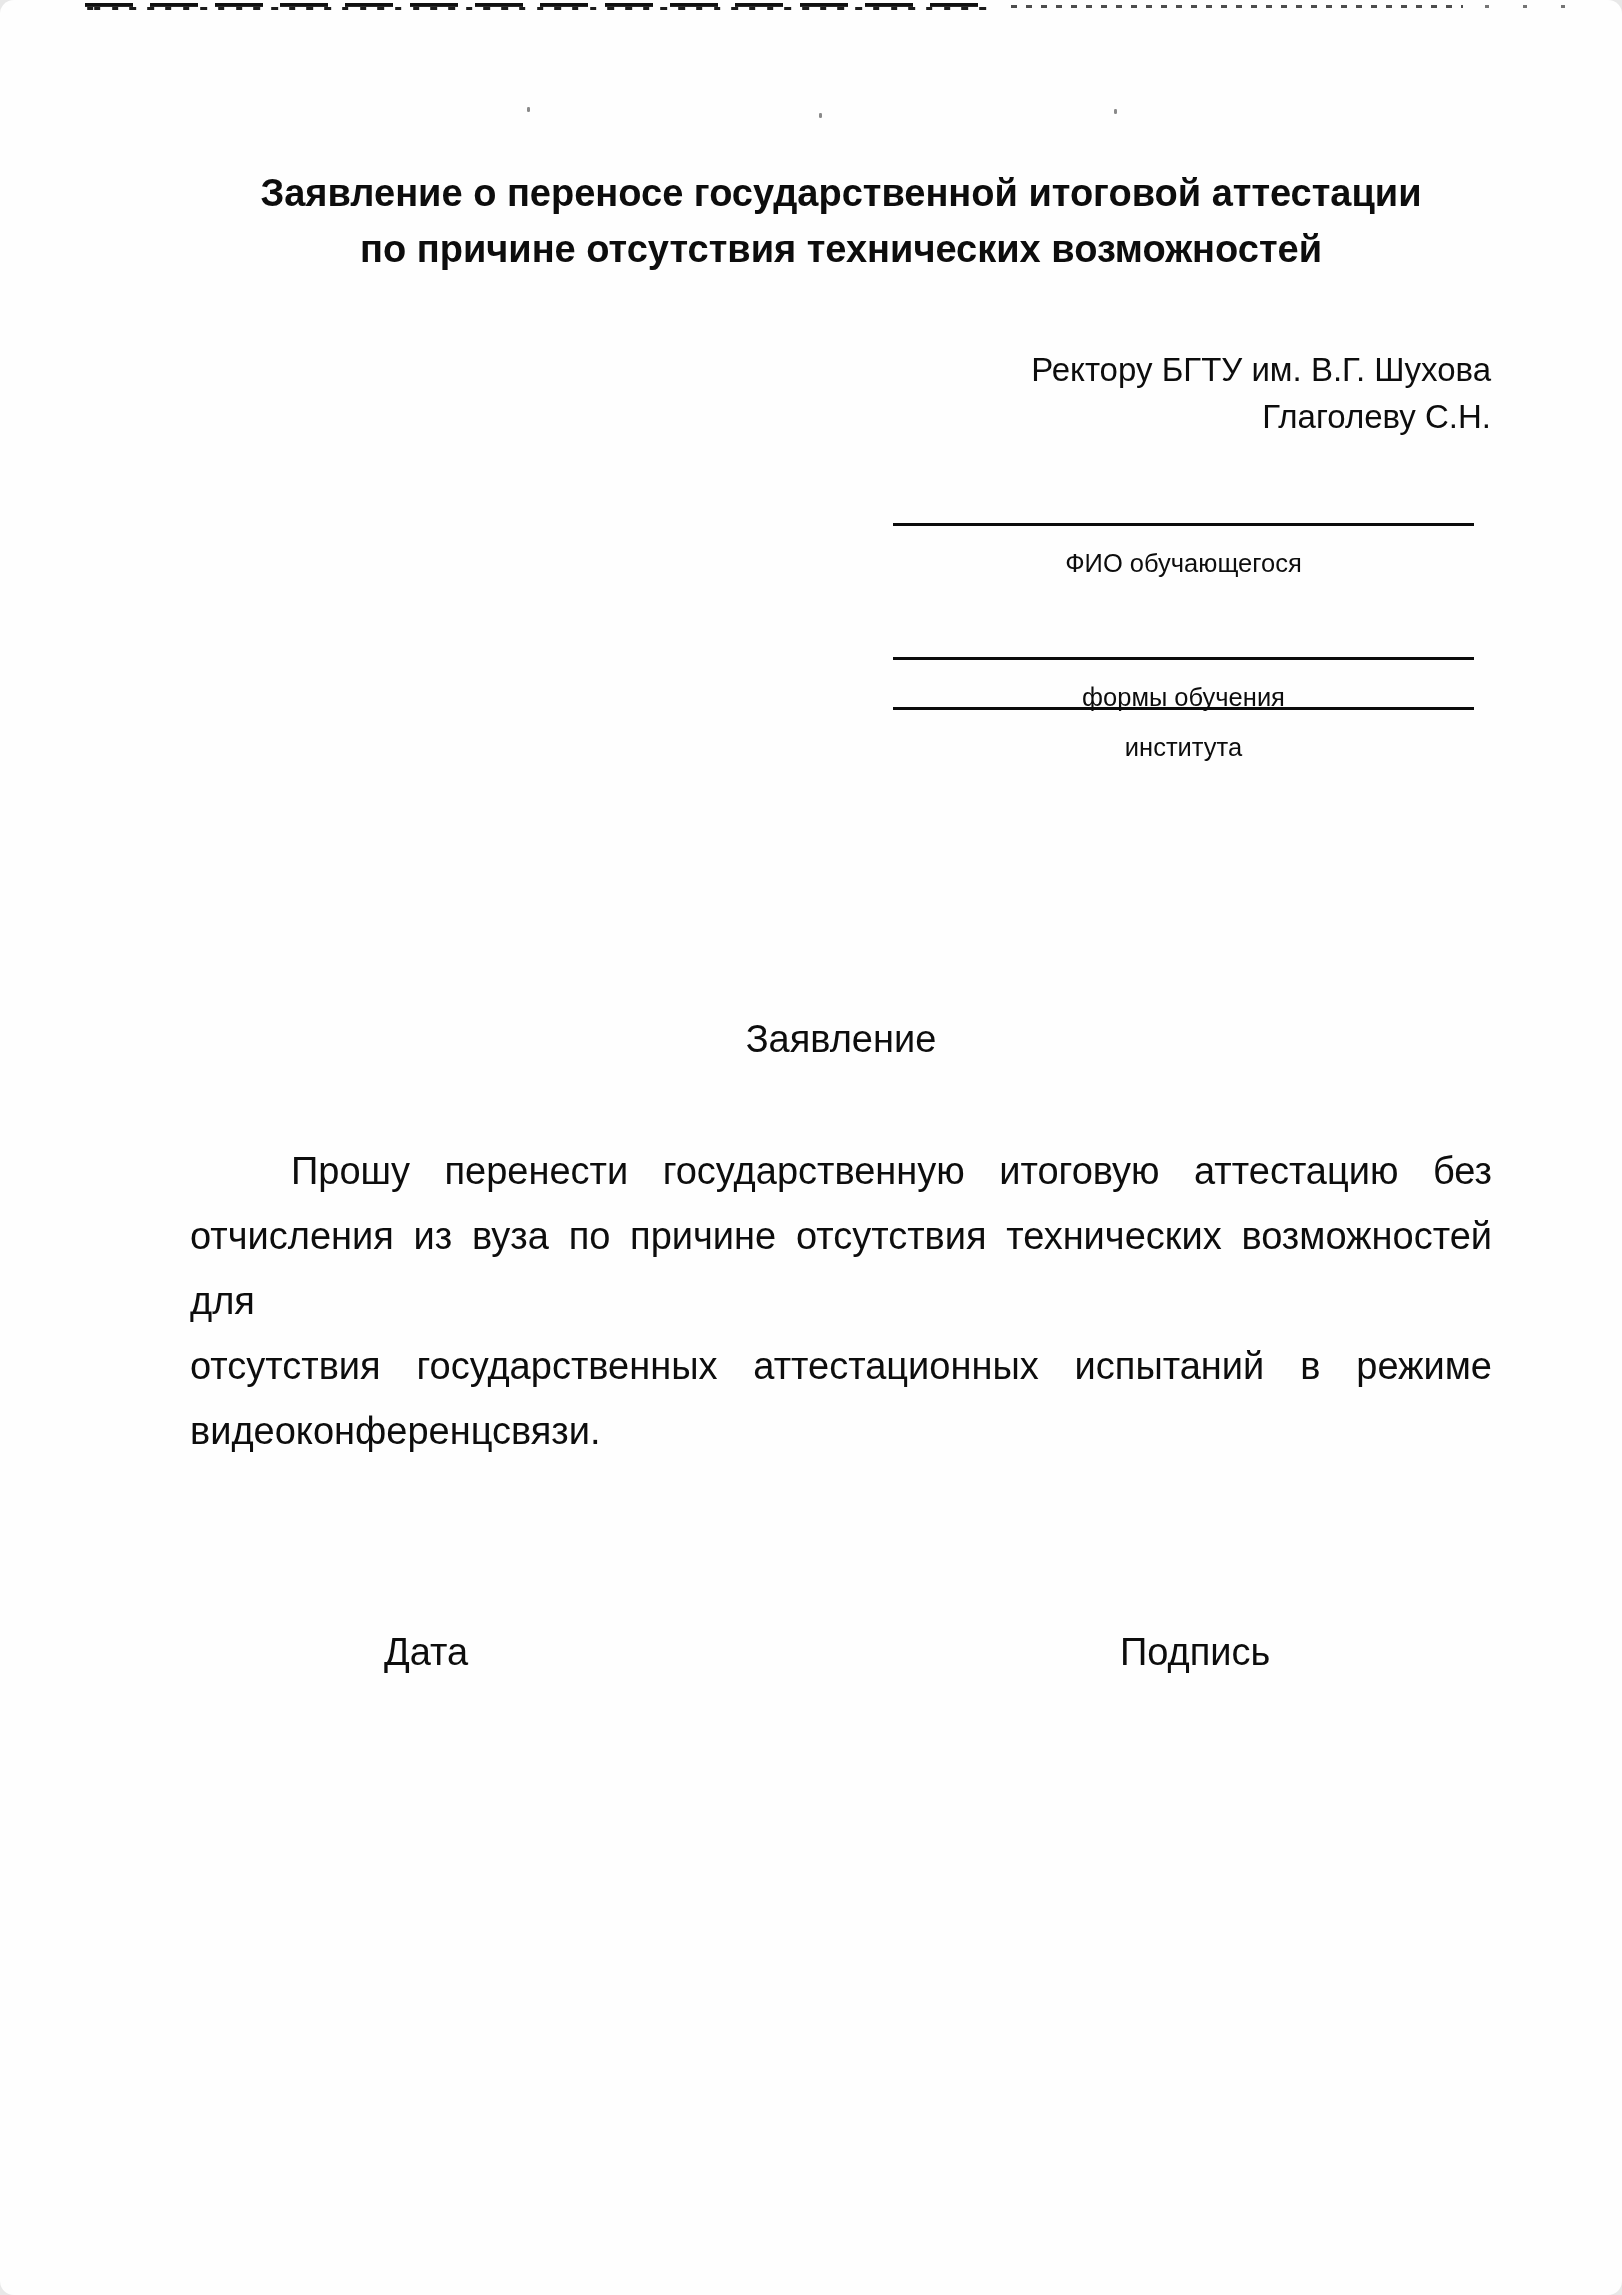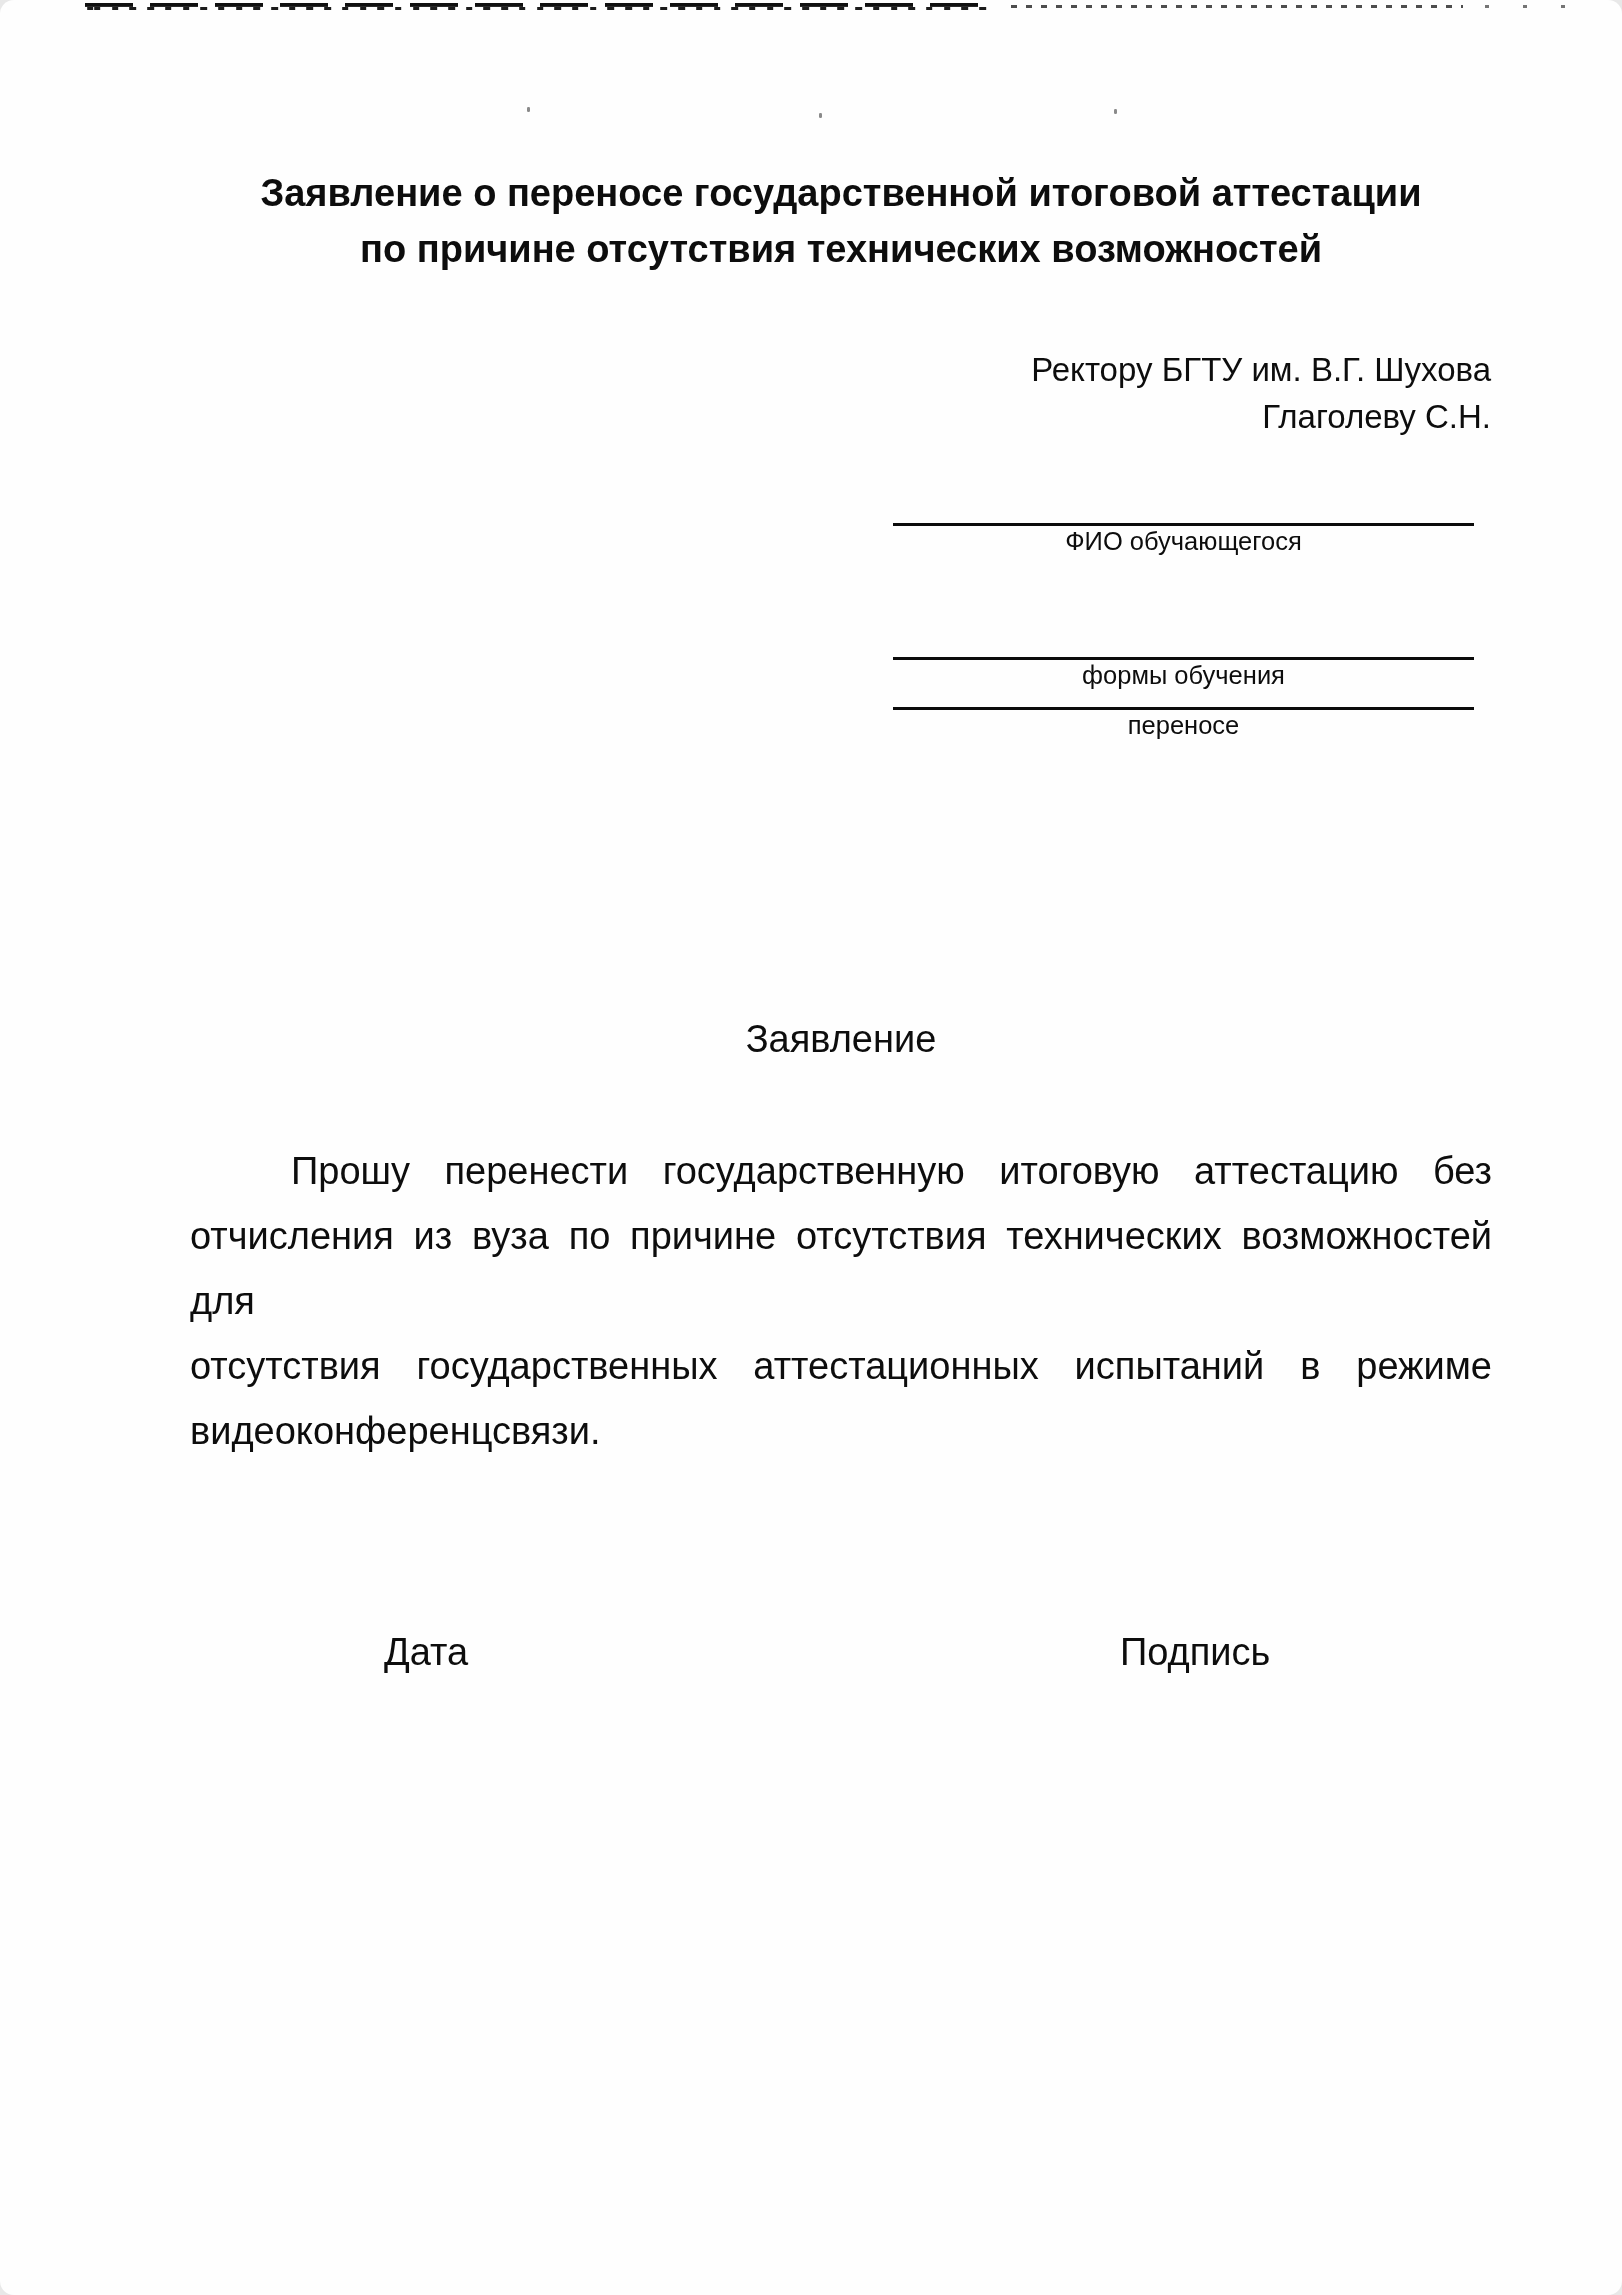--- a/index.html
+++ b/index.html
@@ -79,21 +79,21 @@
   .field-row {
     position: absolute;
     left: 893px;
     width: 581px;
   }
   .field-row .blank-line {
     height: 0;
     border-top: 3.9px solid #0b0b0b;
   }
   .field-row .field-label {
-    padding-top: 1px;
+    padding-top: 23px;
     text-align: center;
     font-size: 25.5px;
     line-height: 29px;
   }
   .field-row.r1 { top: 523px; }
   .field-row.r2 { top: 615px; margin-top: 42px; }
   .field-row.r3 { top: 707px; }
   .field-row.r4 { top: 799px; }
 
   
@@ -160,21 +160,21 @@
   <div class="field-row r1">
     <div class="blank-line"></div>
     <div class="field-label">ФИО обучающегося</div>
   </div>
   <div class="field-row r2">
     <div class="blank-line"></div>
     <div class="field-label">формы обучения</div>
   </div>
   <div class="field-row r3">
     <div class="blank-line"></div>
-    <div class="field-label">переносе</div>
+    <div class="field-label">института</div>
   </div>
 
   <div class="app-heading">Заявление</div>
 
   <div class="body-par">
     <div class="line just first">Прошу перенести государственную итоговую аттестацию без</div>
     <div class="line just">отчисления из вуза по причине отсутствия технических возможностей для</div>
     <div class="line just">отсутствия государственных аттестационных испытаний в режиме</div>
     <div class="line">видеоконференцсвязи.</div>
   </div>

